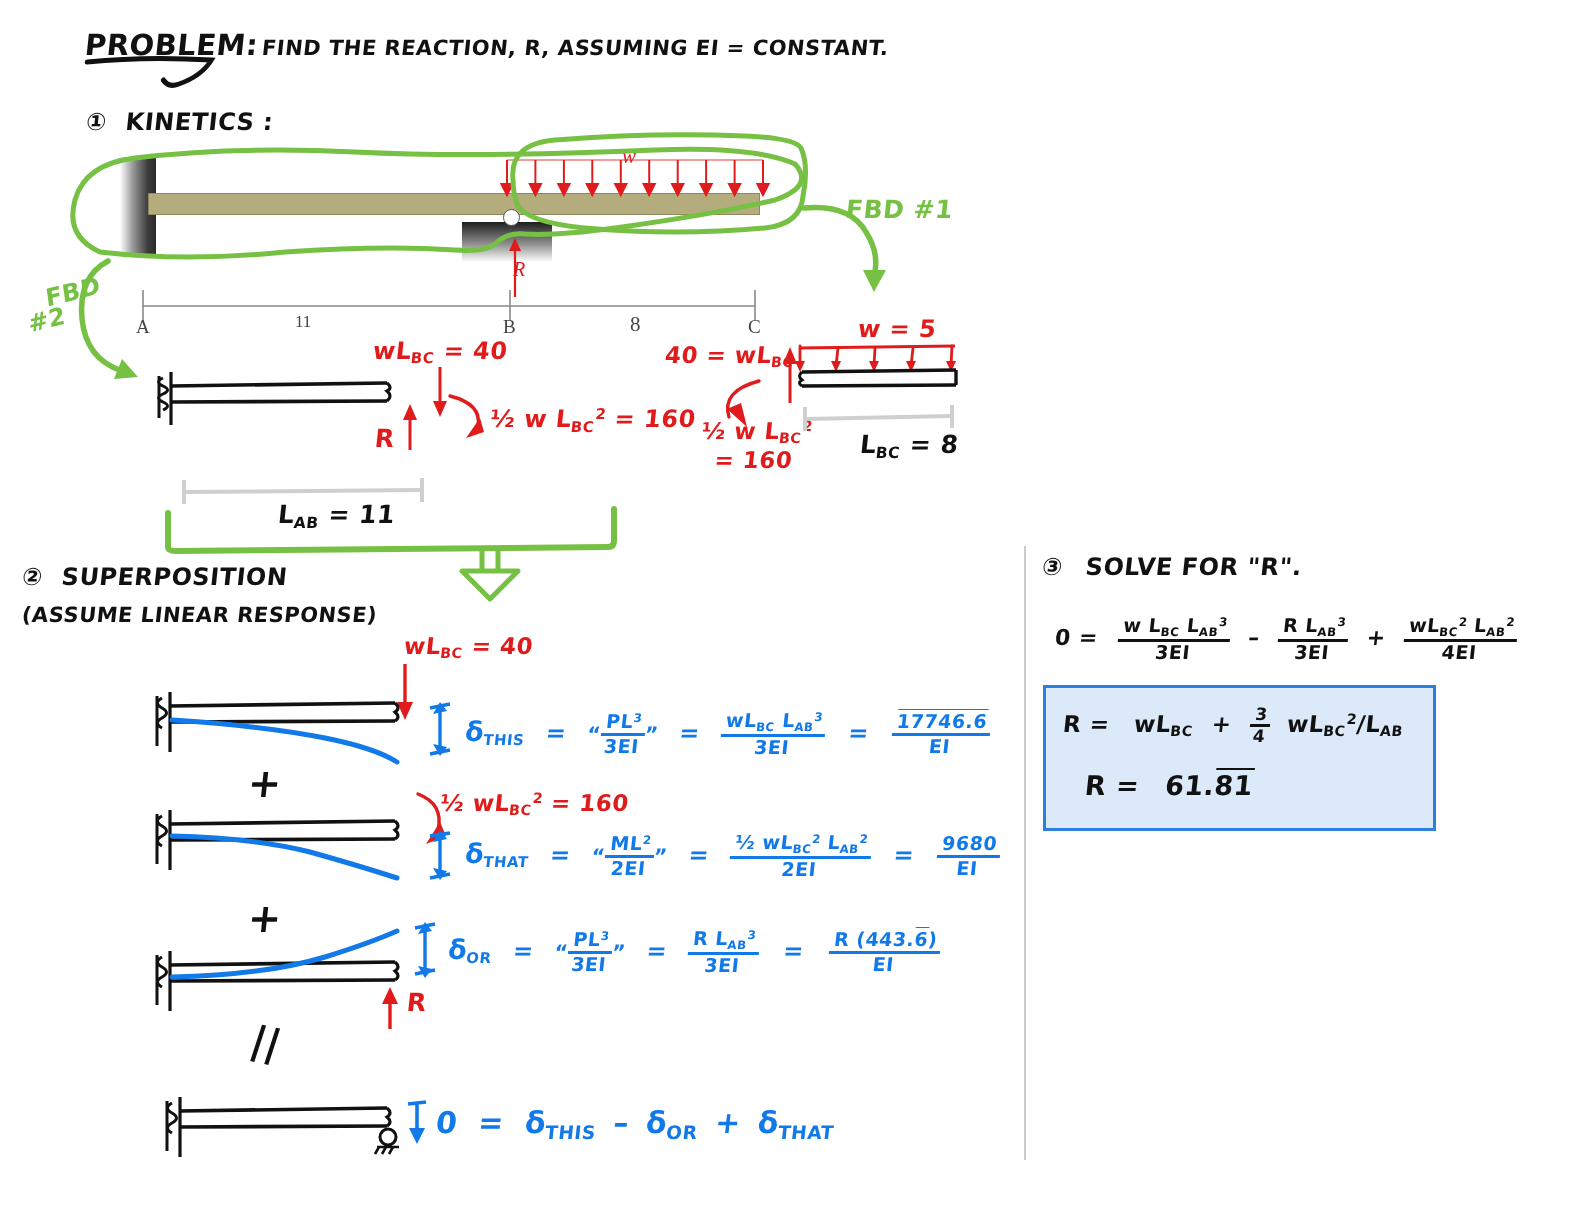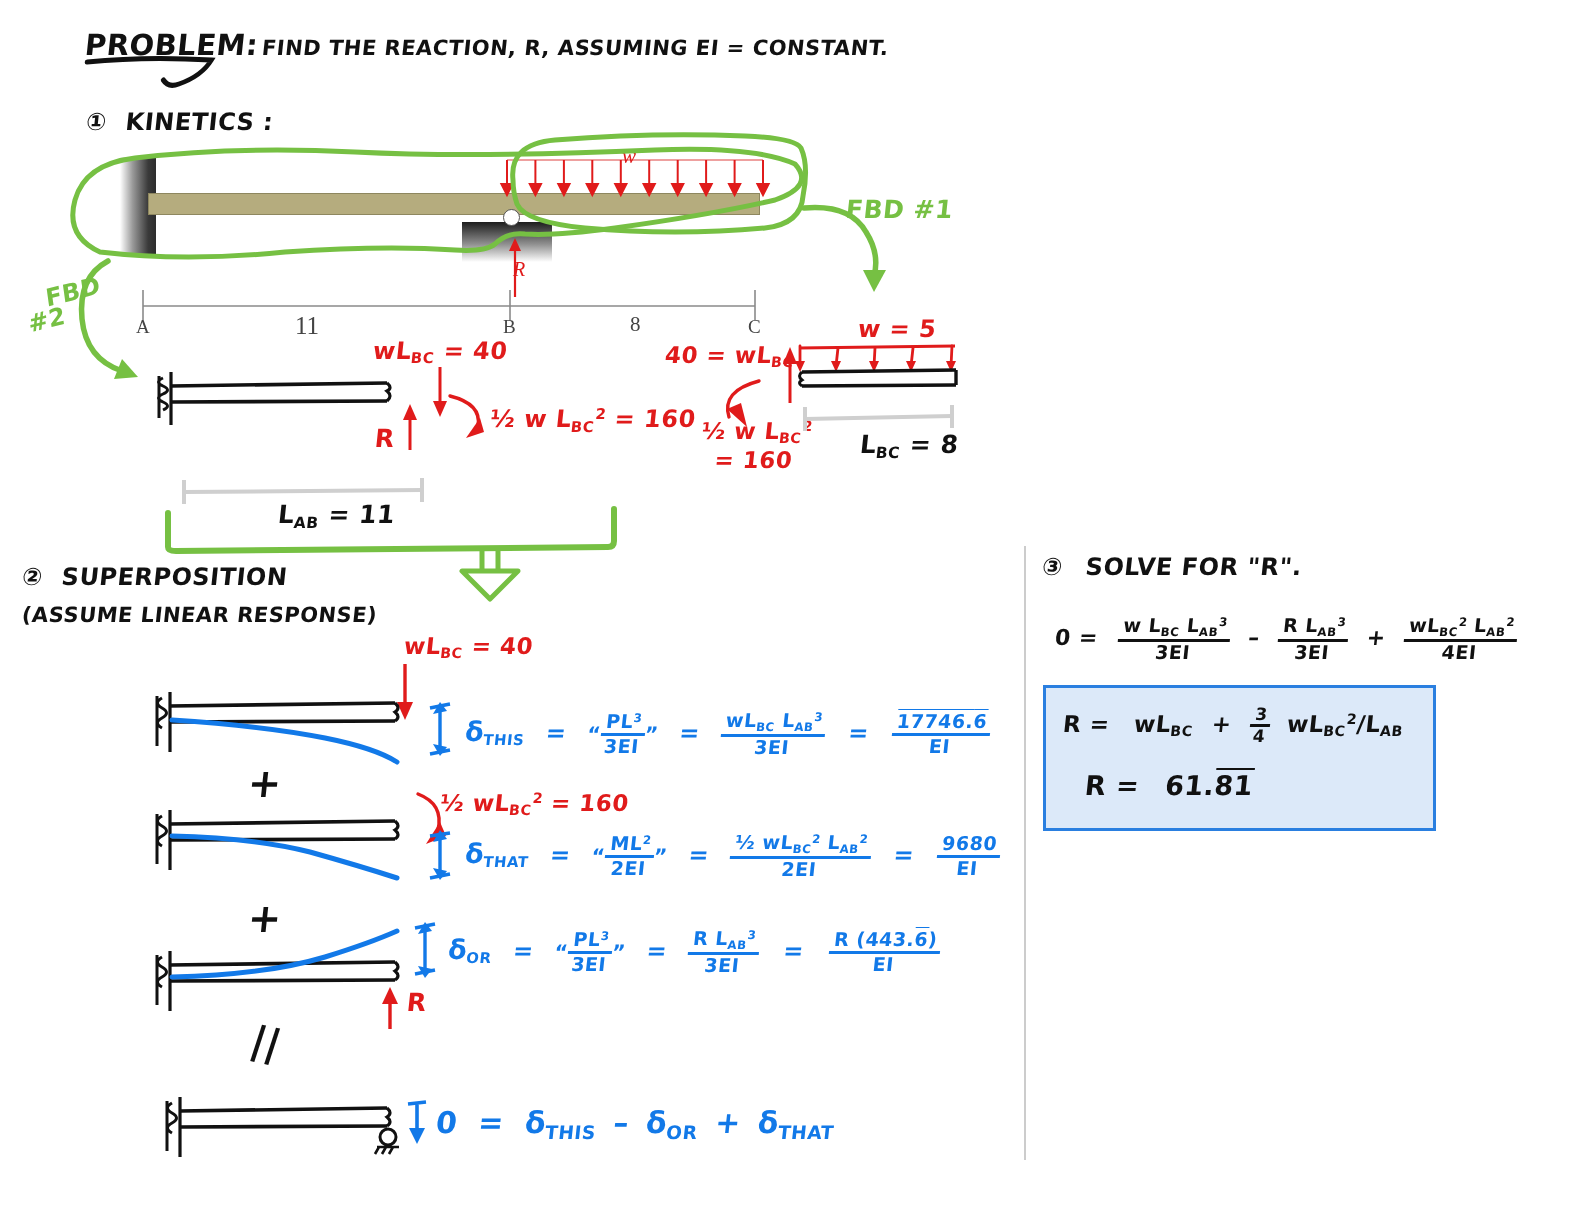--- a/index.html
+++ b/index.html
@@ -108,21 +108,21 @@
 <div class="abs" style="left:0;top:288px;width:1000px;height:50px;">
   <svg width="800" height="40">
     <line x1="143" y1="18" x2="755" y2="18" stroke="#8a8a8a" stroke-width="1.6"></line>
     <line x1="143" y1="2" x2="143" y2="32" stroke="#8a8a8a" stroke-width="1.6"></line>
     <line x1="510" y1="2" x2="510" y2="32" stroke="#8a8a8a" stroke-width="1.6"></line>
     <line x1="755" y1="2" x2="755" y2="32" stroke="#8a8a8a" stroke-width="1.6"></line>
   </svg>
   <div class="abs serif" style="left:136px;top:28px;font-size:19px;color:#444;">A</div>
   <div class="abs serif" style="left:503px;top:28px;font-size:19px;color:#444;">B</div>
   <div class="abs serif" style="left:748px;top:28px;font-size:19px;color:#444;">C</div>
-  <div class="abs serif" style="left:295px;top:24px;font-size:25px;color:#444;">11</div>
+  <div class="abs serif" style="left:295px;top:24px;font-size:17px;color:#444;">11</div>
   <div class="abs serif" style="left:630px;top:24px;font-size:21px;color:#444;">8</div>
 </div>
 
 <svg class="abs" style="left:55px;top:140px;" width="770" height="135">
   <path d="M80 18 Q30 24 20 60 Q10 96 45 112 Q130 122 230 112 Q330 105 400 110 Q430 112 440 104
            Q452 92 470 94 Q500 96 560 88 Q660 74 720 60 Q760 46 740 24 Q700 6 600 10
            Q420 18 300 12 Q180 6 80 18 Z" fill="none" stroke="#76c043" stroke-width="5" stroke-linejoin="round"></path>
 </svg>
 <svg class="abs" style="left:495px;top:132px;" width="330" height="110">
   <path d="M18 48 Q14 12 60 8 Q160 0 250 4 Q300 6 306 16 Q314 34 308 64 Q306 92 270 96

